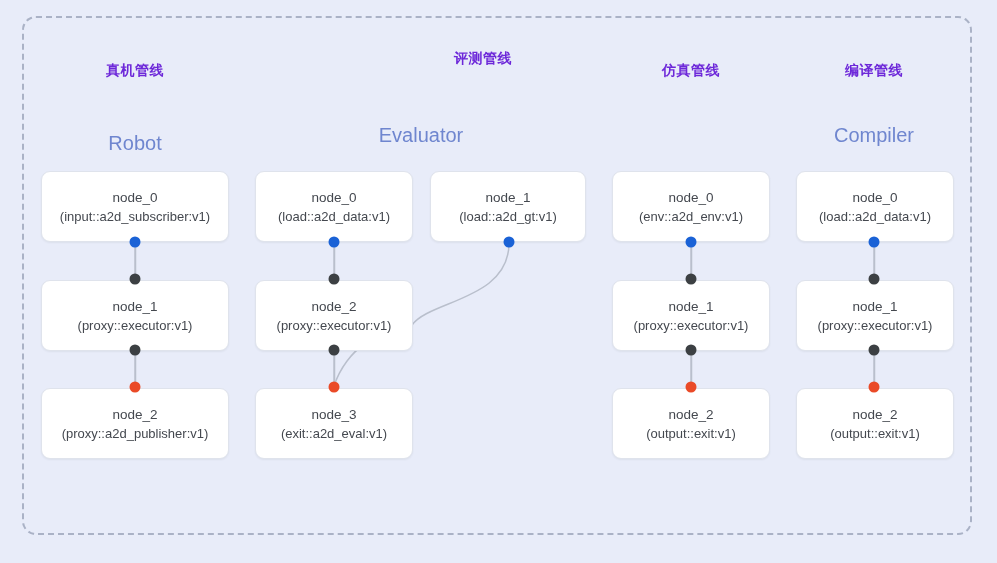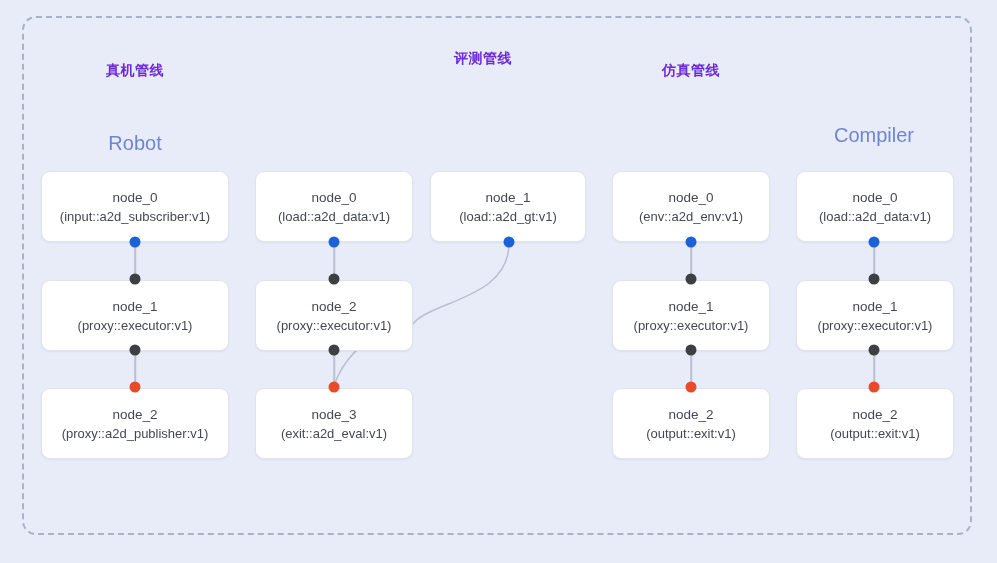--- a/index.html
+++ b/index.html
@@ -99,23 +99,25 @@
 <body>
 
 <div id="canvas">
 
   <div class="outer-frame"></div>
 
   <div class="col-title-cn" style="left:44px; top:62px; width:182px;">真机管线</div>
   <div class="col-title-en" style="left:44px; top:132px; width:182px;">Robot</div>
 
   <div class="col-title-cn" style="left:330px; top:50px; width:182px;text-align:right;">评测管线</div>
+  <div class="col-title-en" style="left:330px; top:124px; width:182px;">Evaluator</div>
 
   <div class="col-title-cn" style="left:600px; top:62px; width:182px;">仿真管线</div>
 
+  <div class="col-title-cn" style="left:783px; top:62px; width:182px;">编译管线</div>
   <div class="col-title-en" style="left:783px; top:124px; width:182px;">Compiler</div>
 
   <svg class="curves" viewBox="0 0 997 563">
     <path d="M 509 243 C 509 300 430 300 412 325" fill="none" stroke="#b9bfcc" stroke-width="1.5"></path>
     <path d="M 365 344 C 352 352 340 368 334 386" fill="none" stroke="#b9bfcc" stroke-width="1.5"></path>
   </svg>
 
   <div class="link-line" style="left:135px; top:241px; height:40px;"></div>
   <div class="link-line" style="left:135px; top:350px; height:38px;"></div>
 

